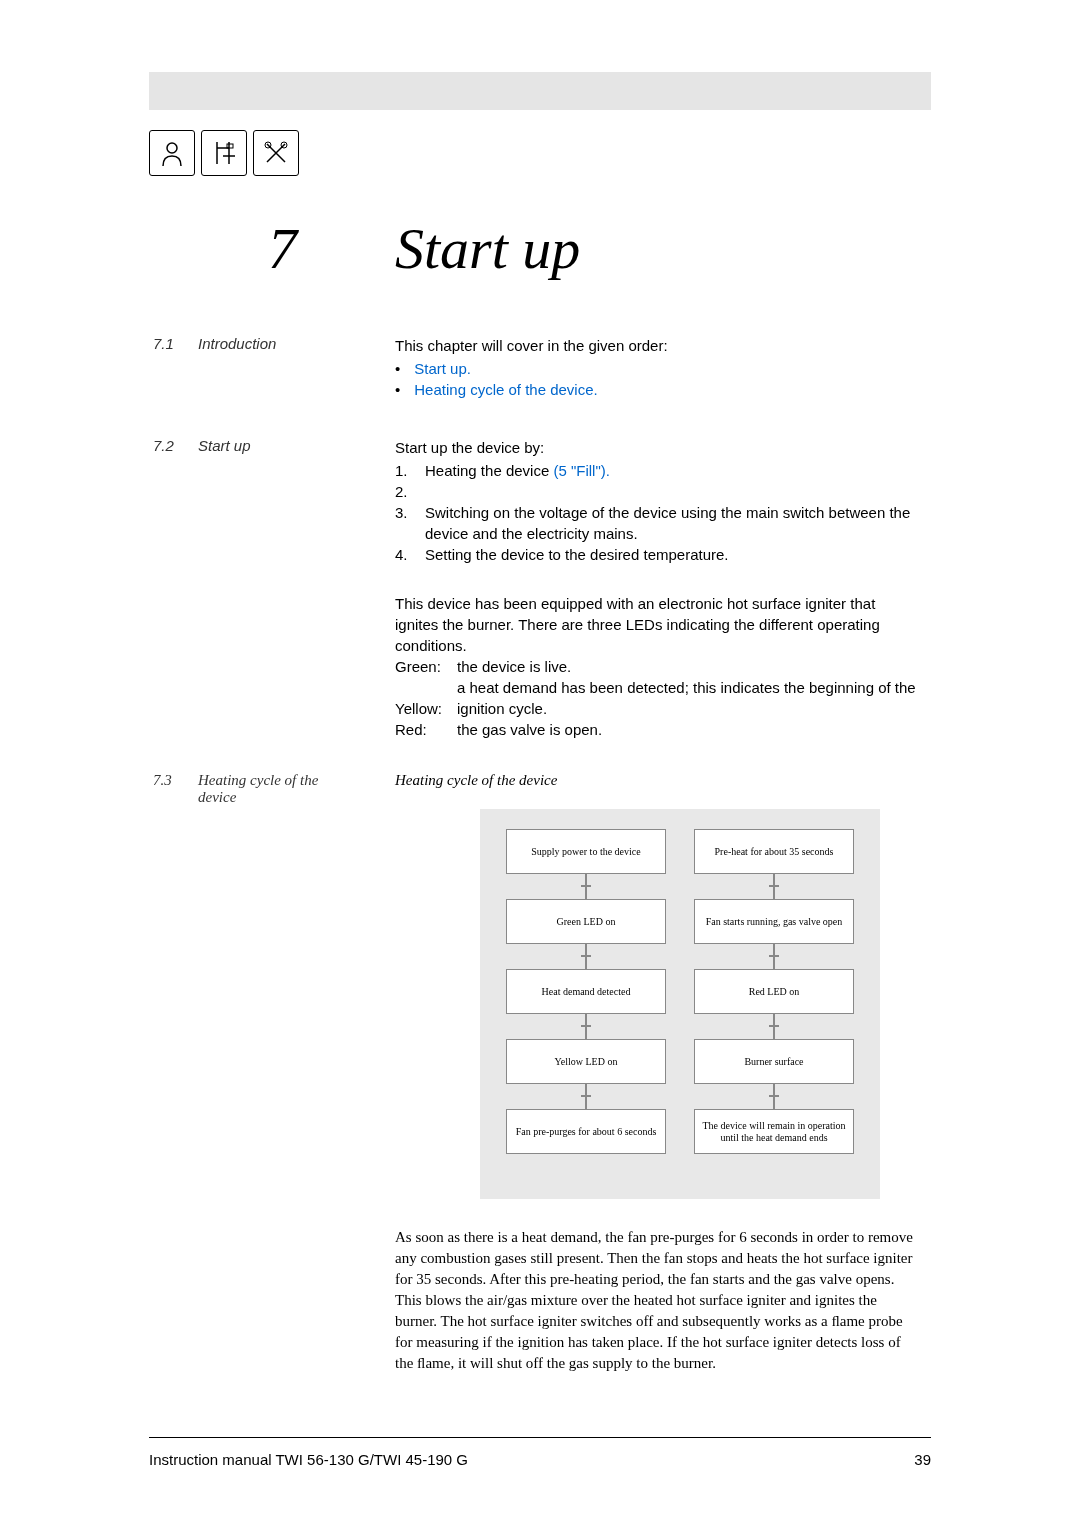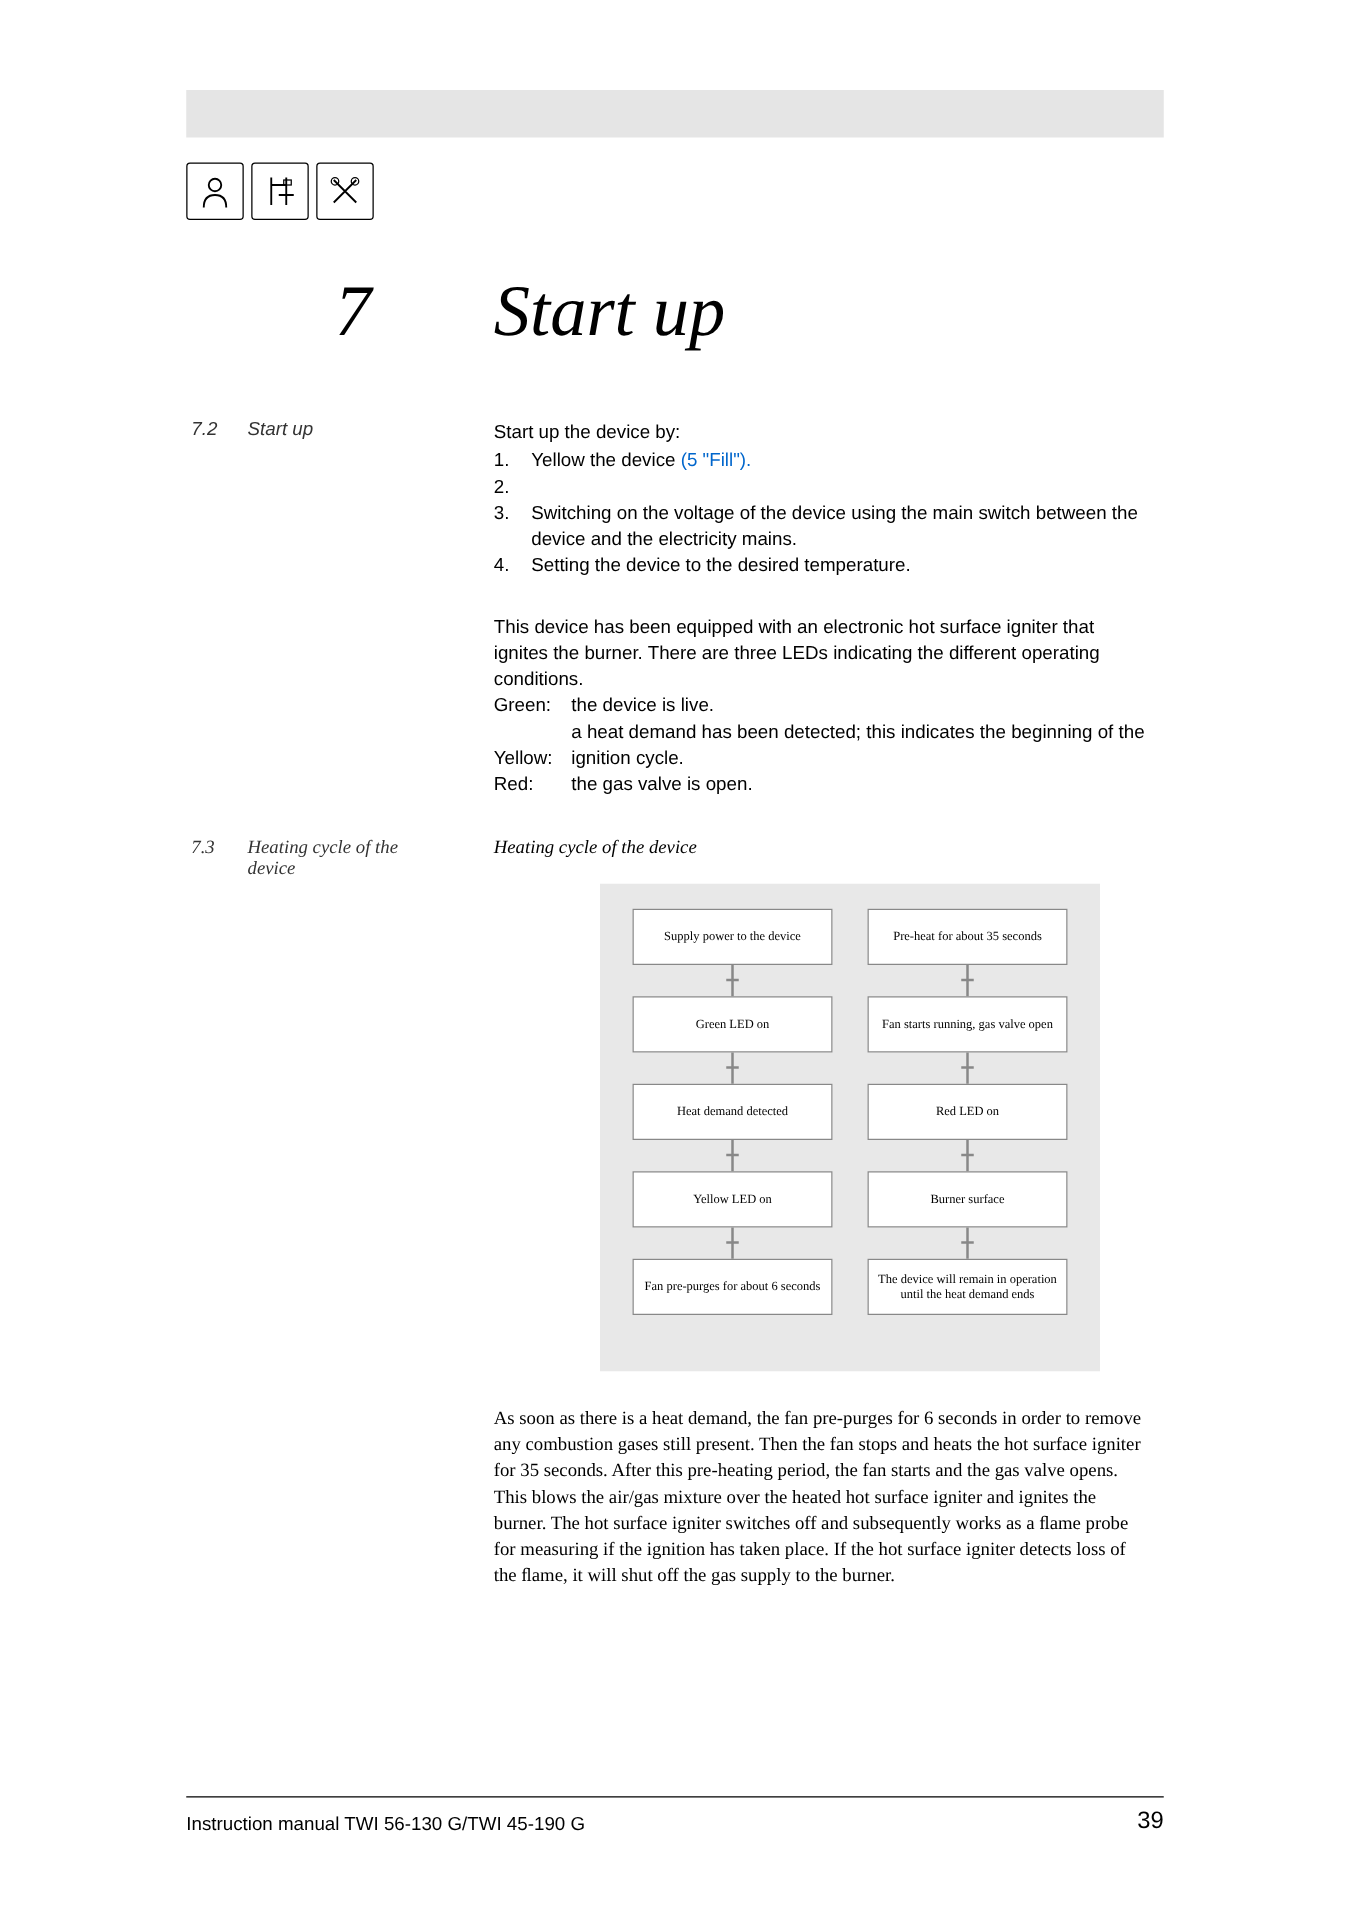--- a/index.html
+++ b/index.html
@@ -198,21 +198,21 @@
     .footer-text {
       position: absolute;
       bottom: 60px;
       left: 149px;
       font-size: 15px;
     }
     .footer-page {
       position: absolute;
       bottom: 60px;
       right: 149px;
-      font-size: 19px;
+      font-size: 15px;
     }
   </style>
 </head>
 <body>
 
 <div class="top-bar"></div>
 
 <div class="icon-group">
   <div class="icon-box">
     <svg width="30" height="30" viewBox="0 0 30 30">
@@ -235,30 +235,41 @@
   </div>
 </div>
 
 <div class="chapter-header">
   <div class="chapter-num">7</div>
   <div class="chapter-title">Start up</div>
 </div>
 
 <div class="body-content">
 
+  <div class="section" style="position:relative; min-height:70px;">
+    <div class="section-num">7.1</div>
+    <div class="section-label">Introduction</div>
+    <div class="section-text">
+      <div>This chapter will cover in the given order:</div>
+      <ul class="bullet-list">
+        <li><span class="link">Start up.</span></li>
+        <li><span class="link">Heating cycle of the device.</span></li>
+      </ul>
+    </div>
+  </div>
 
   <div class="section" style="position:relative; min-height:290px;">
     <div class="section-num">7.2</div>
     <div class="section-label">Start up</div>
     <div class="section-text">
       <div>Start up the device by:</div>
       <ul class="num-list">
         <li>
             <span class="num">1.</span>
-            <span><span>Yellow the device </span><span class="link">(5 "Fill").</span></span>
+            <span><span>Heating the device </span><span class="link">(5 "Fill").</span></span>
           </li>
         <li>
             <span class="num">2.</span>
           </li>
         <li>
             <span class="num">3.</span>
             <span>Switching on the voltage of the device using the main switch between the device and the electricity mains.</span>
           </li>
         <li>
             <span class="num">4.</span>

